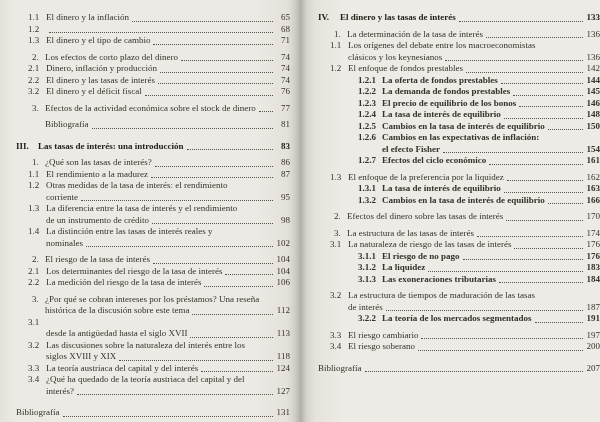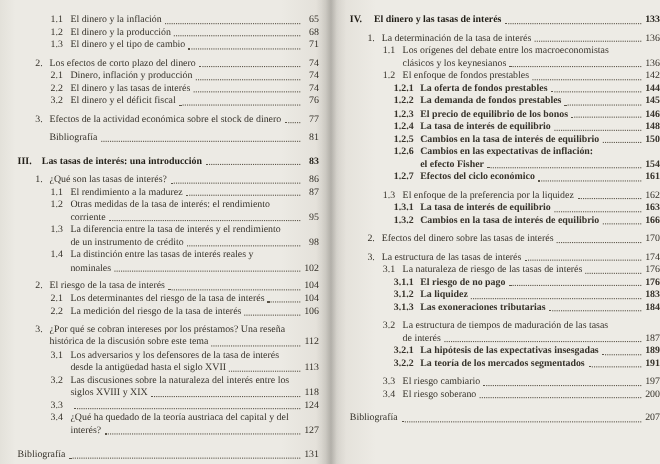--- a/index.html
+++ b/index.html
@@ -51,21 +51,21 @@
 
   .level-0      { margin-left: 0; }
   .level-0 .lab { width: 22px; }
 
   .level-1      { margin-left: 16px; }
   .level-1 .lab { width: 13px; }
   .level-1 .cont { padding-left: 13px; justify-content: center; }
 
   .level-biblio { margin-left: 29px; }
 
-  .level-2      { margin-left: 30px; }
+  .level-2      { margin-left: 12px; }
   .level-2 .lab { width: 18px; }
   .level-2 .cont { padding-left: 18px; }
 
   .level-3      { margin-left: 40px; font-weight: bold; }
   .level-3 .lab { width: 24px; }
   .level-3 .cont { padding-left: 24px; }
 
   .gap-sm { margin-top: 5px; }
   .gap-lg { margin-top: 10px; }
 </style>
@@ -78,21 +78,20 @@
         <div class="line">
           <span class="lab">1.1</span>
           <span class="ttl">El dinero y la inflación</span>
           <span class="dots"></span>
           <span class="pg">65</span>
         </div>
       </div>
       <div class="entry level-2">
         <div class="line">
           <span class="lab">1.2</span>
-          <span class="ttl">El dinero y la producción</span>
           <span class="dots"></span>
           <span class="pg">68</span>
         </div>
       </div>
       <div class="entry level-2">
         <div class="line">
           <span class="lab">1.3</span>
           <span class="ttl">El dinero y el tipo de cambio</span>
           <span class="dots"></span>
           <span class="pg">71</span>
@@ -233,21 +232,20 @@
         </div>
         <div class="line cont">
           <span class="ttl">histórica de la discusión sobre este tema</span>
           <span class="dots"></span>
           <span class="pg">112</span>
         </div>
       </div>
       <div class="entry level-2">
         <div class="line">
           <span class="lab">3.1</span>
-          <span class="ttl">Los adversarios y los defensores de la tasa de interés</span>
         </div>
         <div class="line cont">
           <span class="ttl">desde la antigüedad hasta el siglo XVII</span>
           <span class="dots"></span>
           <span class="pg">113</span>
         </div>
       </div>
       <div class="entry level-2">
         <div class="line">
           <span class="lab">3.2</span>
@@ -255,20 +253,21 @@
         </div>
         <div class="line cont">
           <span class="ttl">siglos XVIII y XIX</span>
           <span class="dots"></span>
           <span class="pg">118</span>
         </div>
       </div>
       <div class="entry level-2">
         <div class="line">
           <span class="lab">3.3</span>
+          <span class="ttl">La teoría austriaca del capital y del interés</span>
           <span class="dots"></span>
           <span class="pg">124</span>
         </div>
       </div>
       <div class="entry level-2">
         <div class="line">
           <span class="lab">3.4</span>
           <span class="ttl">¿Qué ha quedado de la teoría austriaca del capital y del</span>
         </div>
         <div class="line cont">
@@ -458,28 +457,20 @@
           <span class="ttl">La estructura de tiempos de maduración de las tasas</span>
         </div>
         <div class="line cont">
           <span class="ttl">de interés</span>
           <span class="dots"></span>
           <span class="pg">187</span>
         </div>
       </div>
       <div class="entry level-3">
         <div class="line">
-          <span class="lab">3.2.1</span>
-          <span class="ttl">La hipótesis de las expectativas insesgadas</span>
-          <span class="dots"></span>
-          <span class="pg">189</span>
-        </div>
-      </div>
-      <div class="entry level-3">
-        <div class="line">
           <span class="lab">3.2.2</span>
           <span class="ttl">La teoría de los mercados segmentados</span>
           <span class="dots"></span>
           <span class="pg">191</span>
         </div>
       </div>
       <div class="entry level-2 gap-sm">
         <div class="line">
           <span class="lab">3.3</span>
           <span class="ttl">El riesgo cambiario</span>

